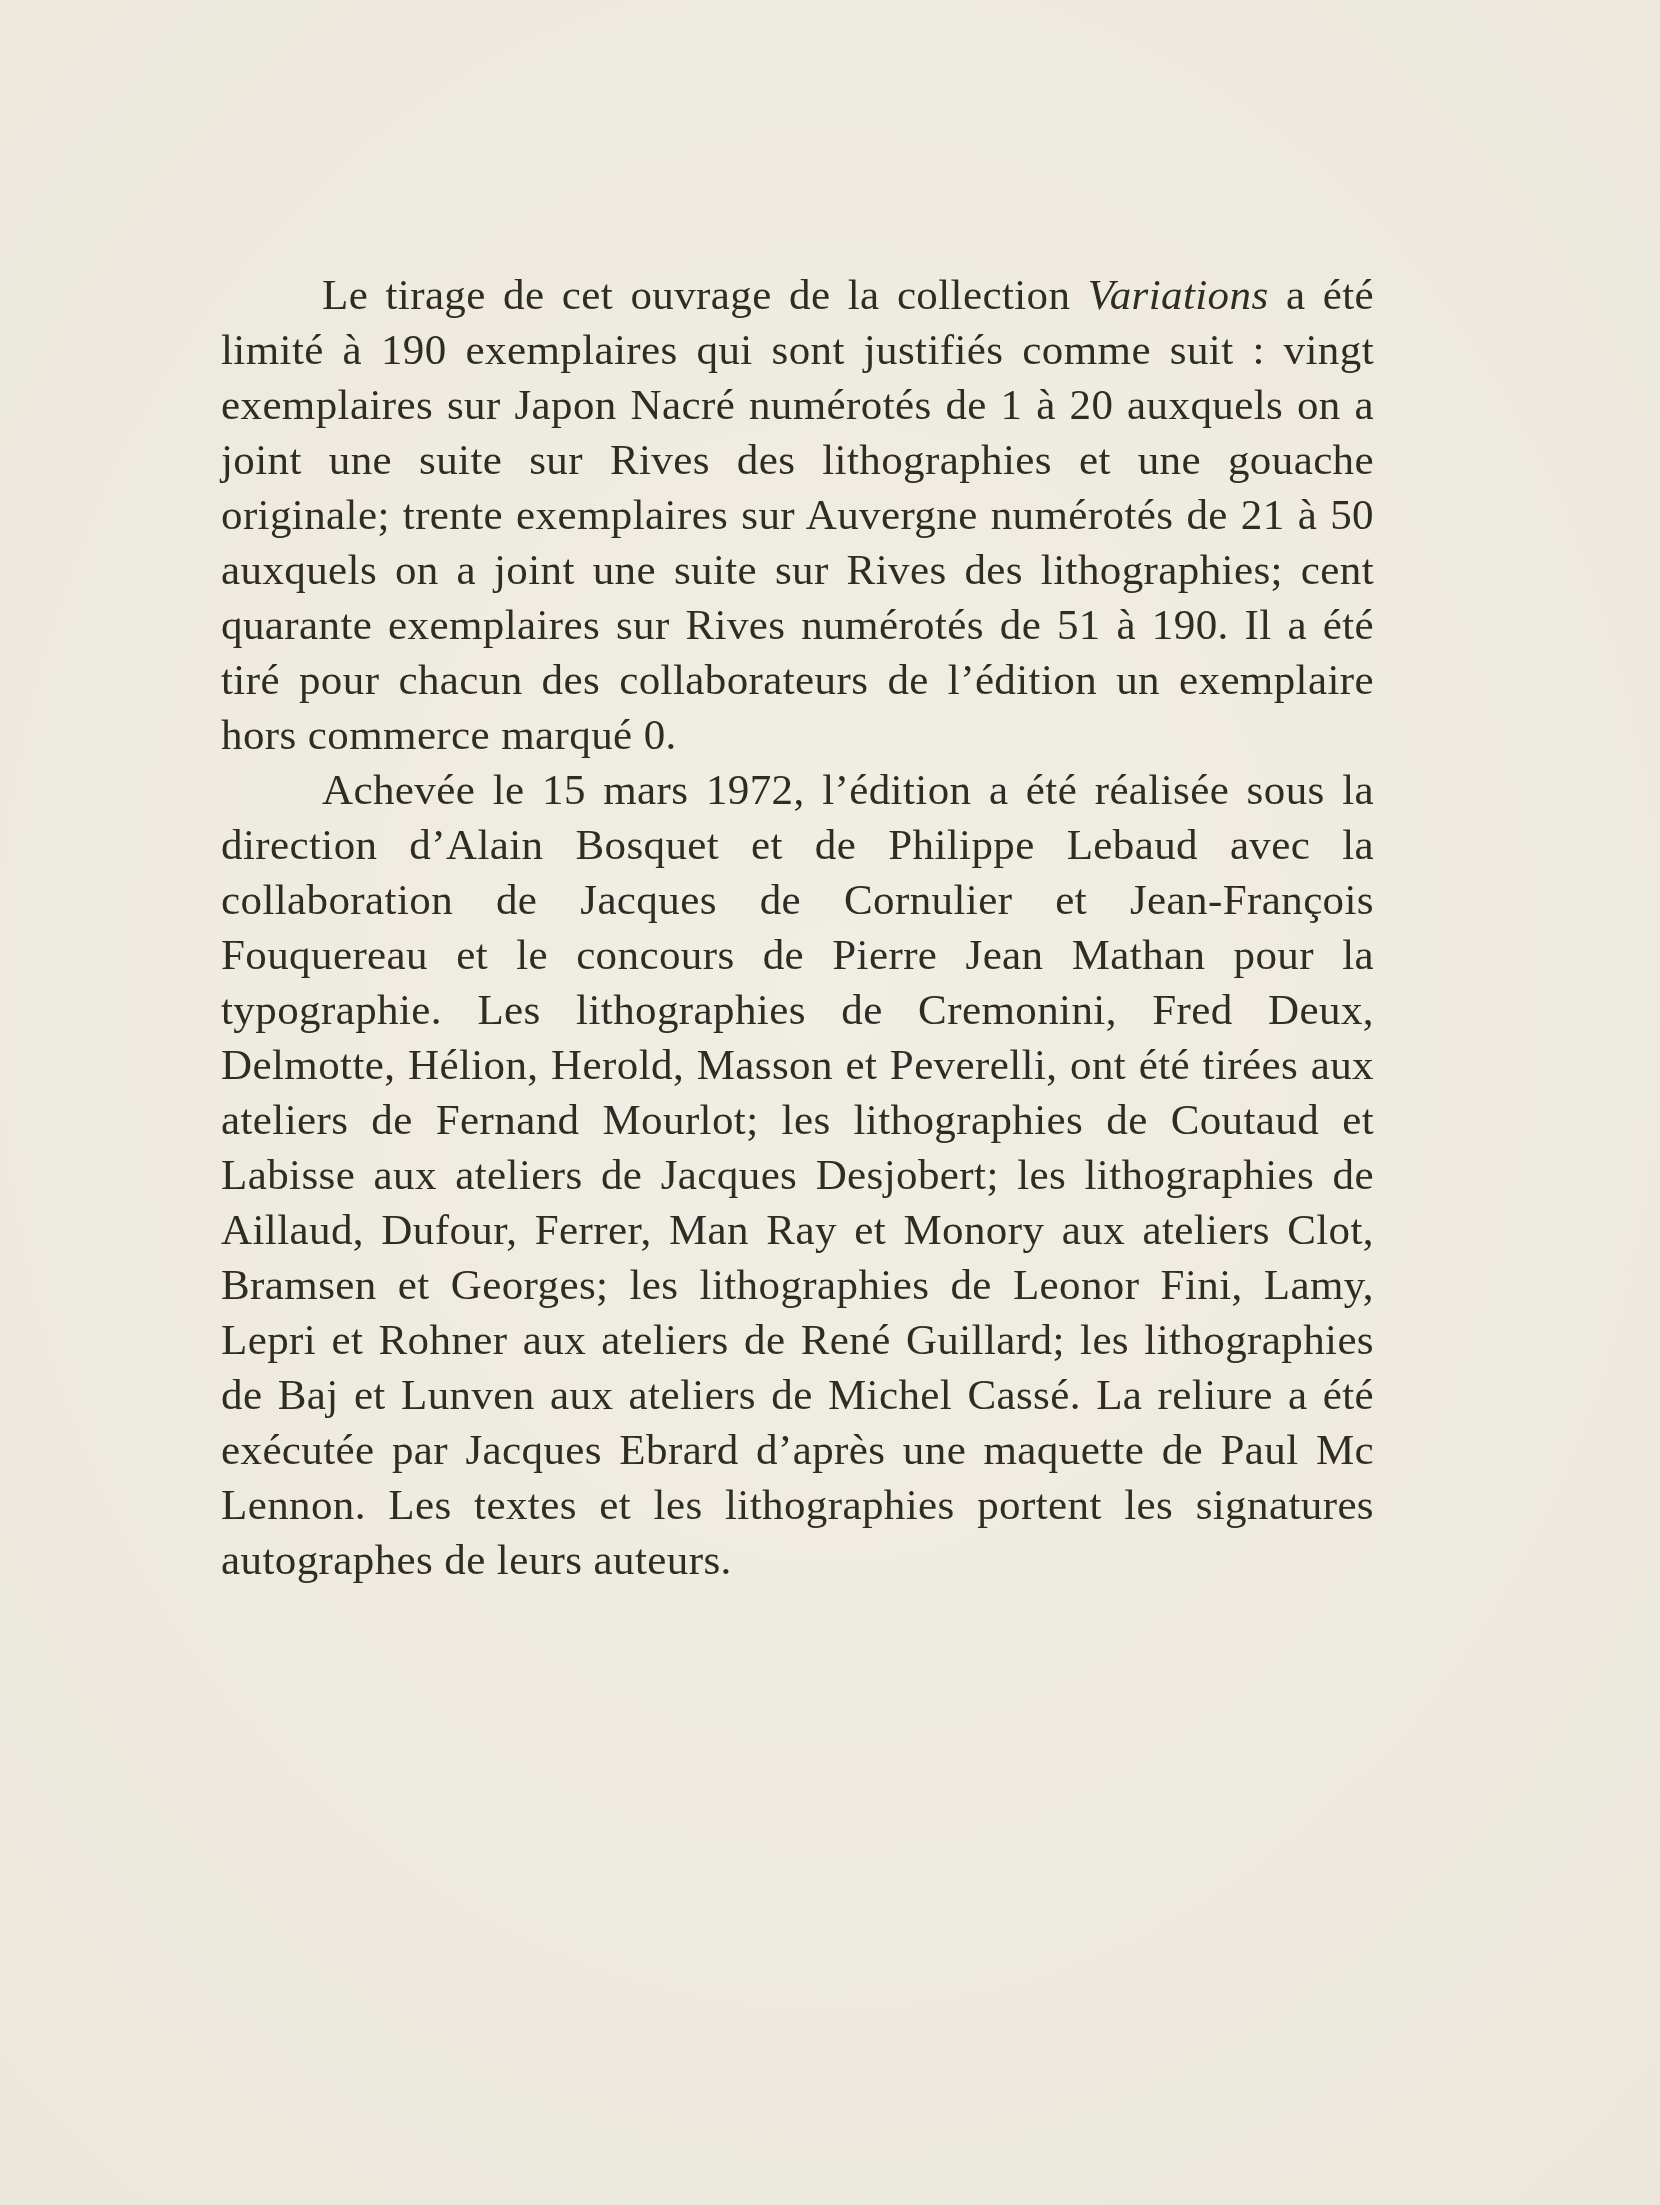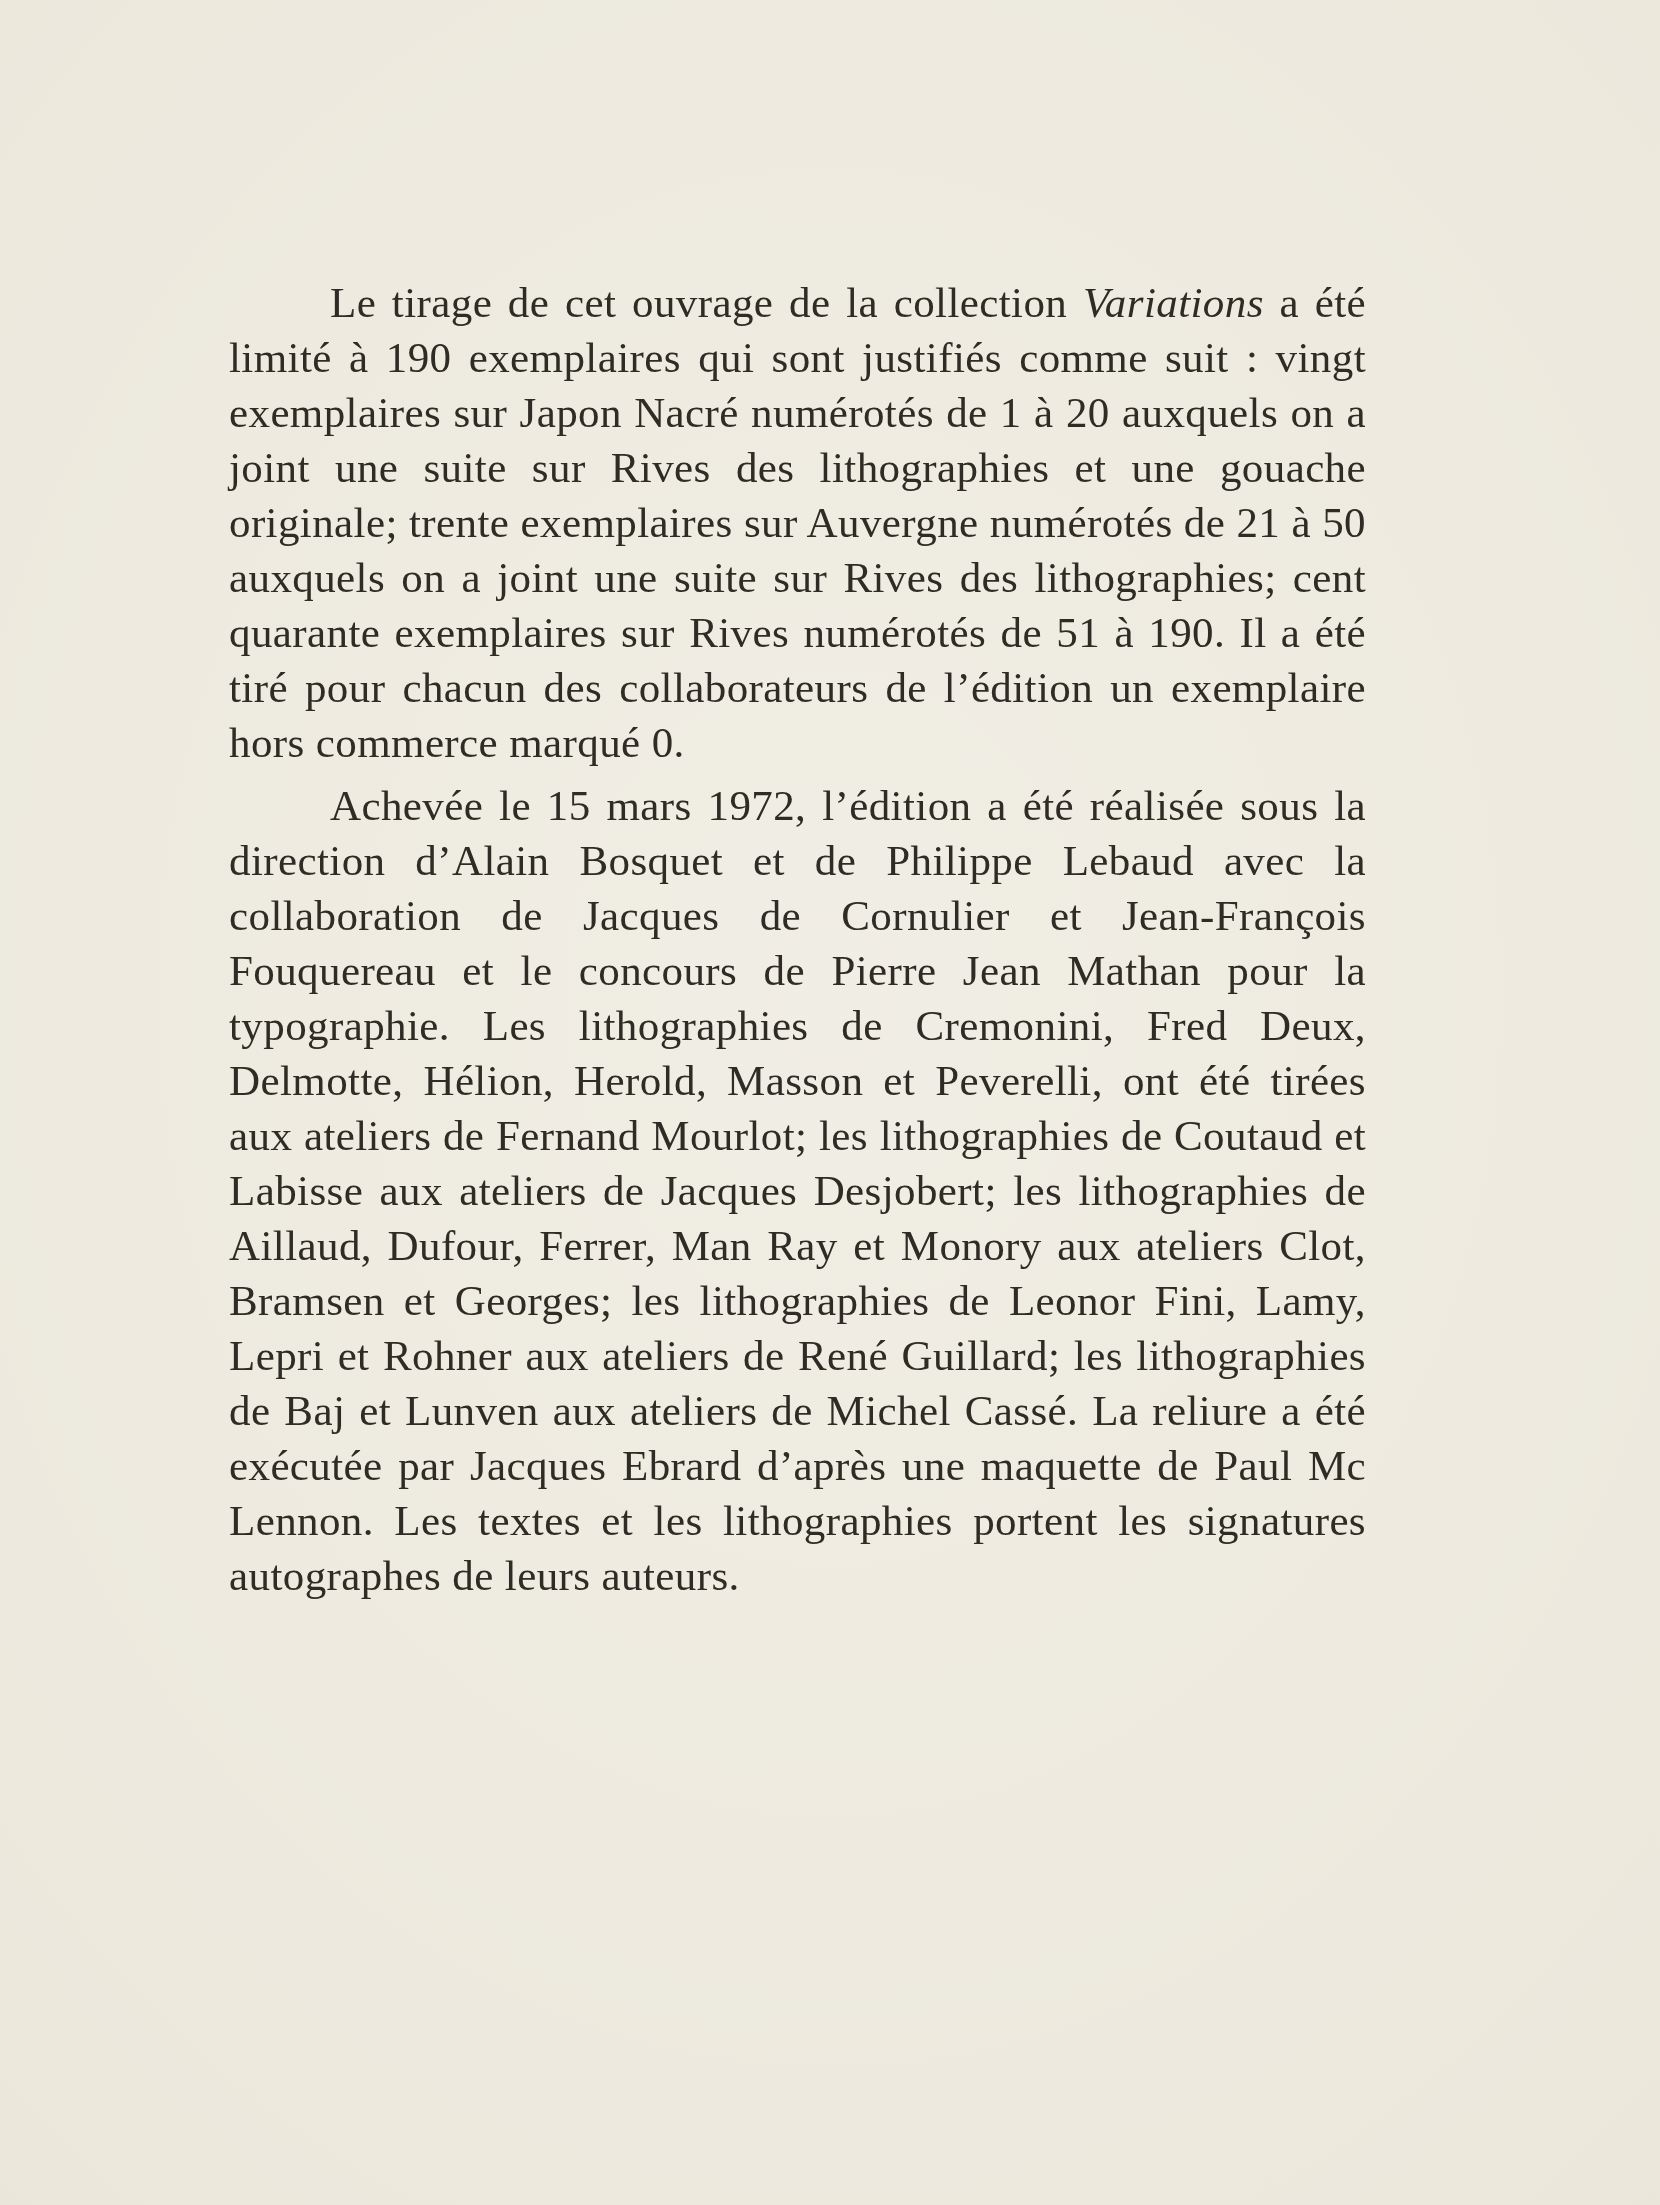--- a/index.html
+++ b/index.html
@@ -27,21 +27,21 @@
     top: 267px;
     width: 1153px;
     font-family: "Liberation Serif", "DejaVu Serif", serif;
     font-size: 43px;
     line-height: 55px;
     color: #2f2c25;
     text-align: justify;
     letter-spacing: 0.4px;
   }
   .text-block p {
-    margin: 8px;
+    margin: 0;
     padding: 0;
     text-indent: 101px;
   }
   .text-block em {
     font-style: italic;
   }
 </style>
 </head>
 <body>
 

